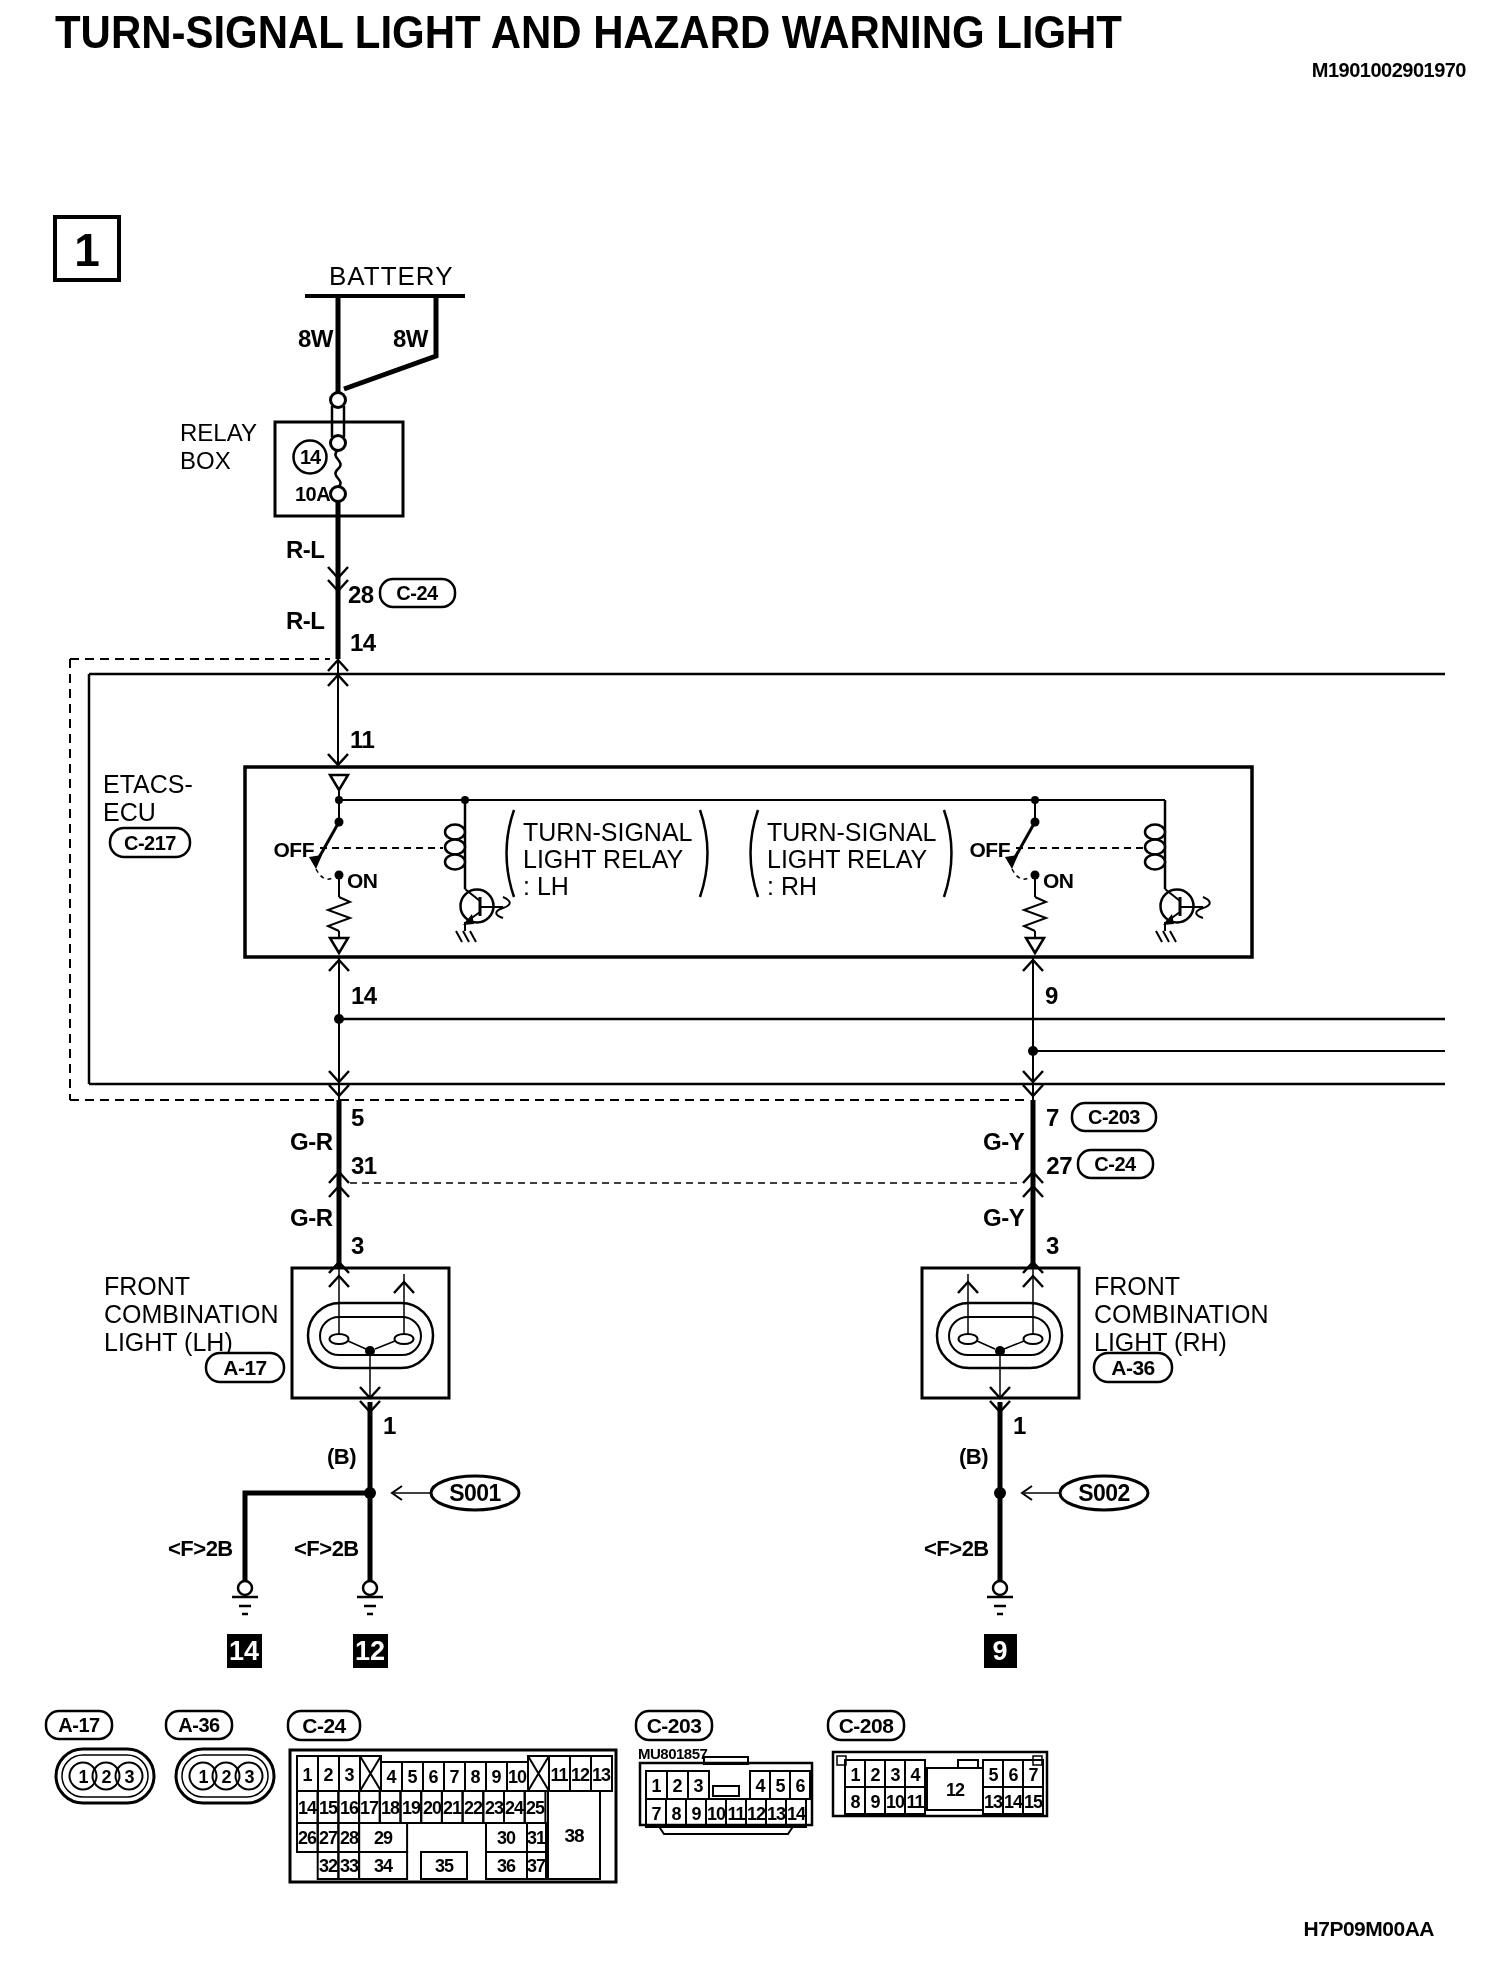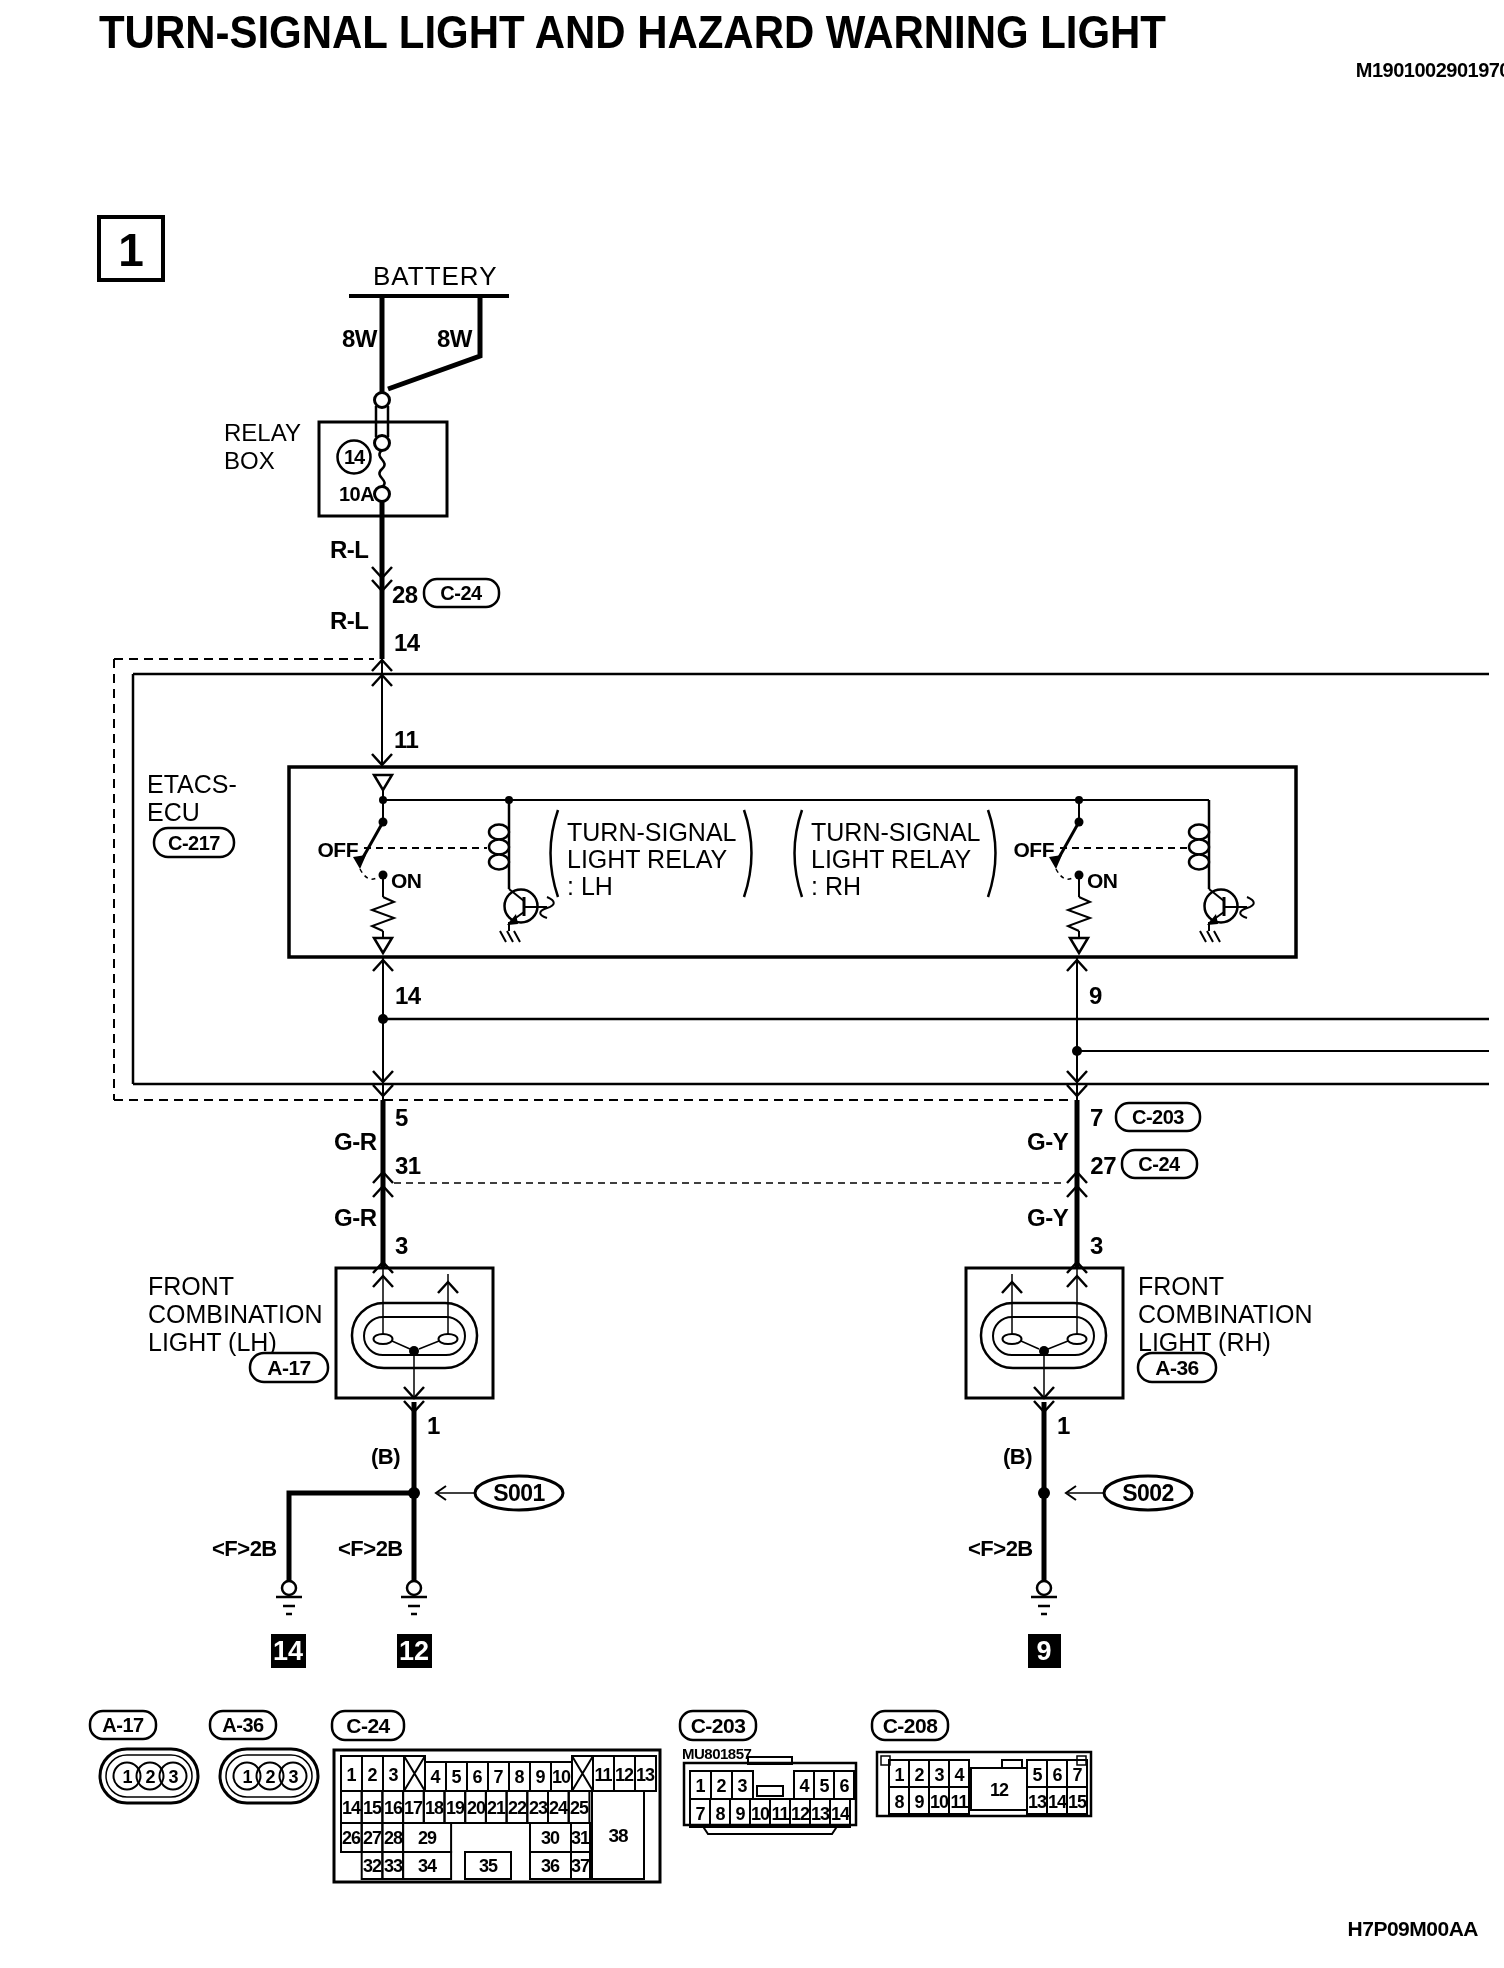--- a/index.html
+++ b/index.html
@@ -1,16 +1,16 @@
 <!DOCTYPE html>
 <html><head>
 <meta charset="utf-8">
 <style>
   html,body{margin:0;padding:0;background:#fff;}
-  .page{position:relative;width:1384px;height:1968px;background:#ffffff;margin-left:44px;}
+  .page{position:relative;width:1384px;height:1968px;background:#ffffff;}
   svg text{font-family:"Liberation Sans","DejaVu Sans",sans-serif;fill:#000;}
   .ttl{font-weight:bold;}
   .lbl{font-weight:bold;letter-spacing:-0.5px;}
   .plain{font-weight:normal;}
   .pin{font-weight:bold;letter-spacing:-1px;}
   .cid{font-weight:bold;letter-spacing:-0.5px;}
   .inv{fill:#fff;font-weight:bold;}
   .ln{stroke:#000;fill:none;}
 </style>
 </head>

